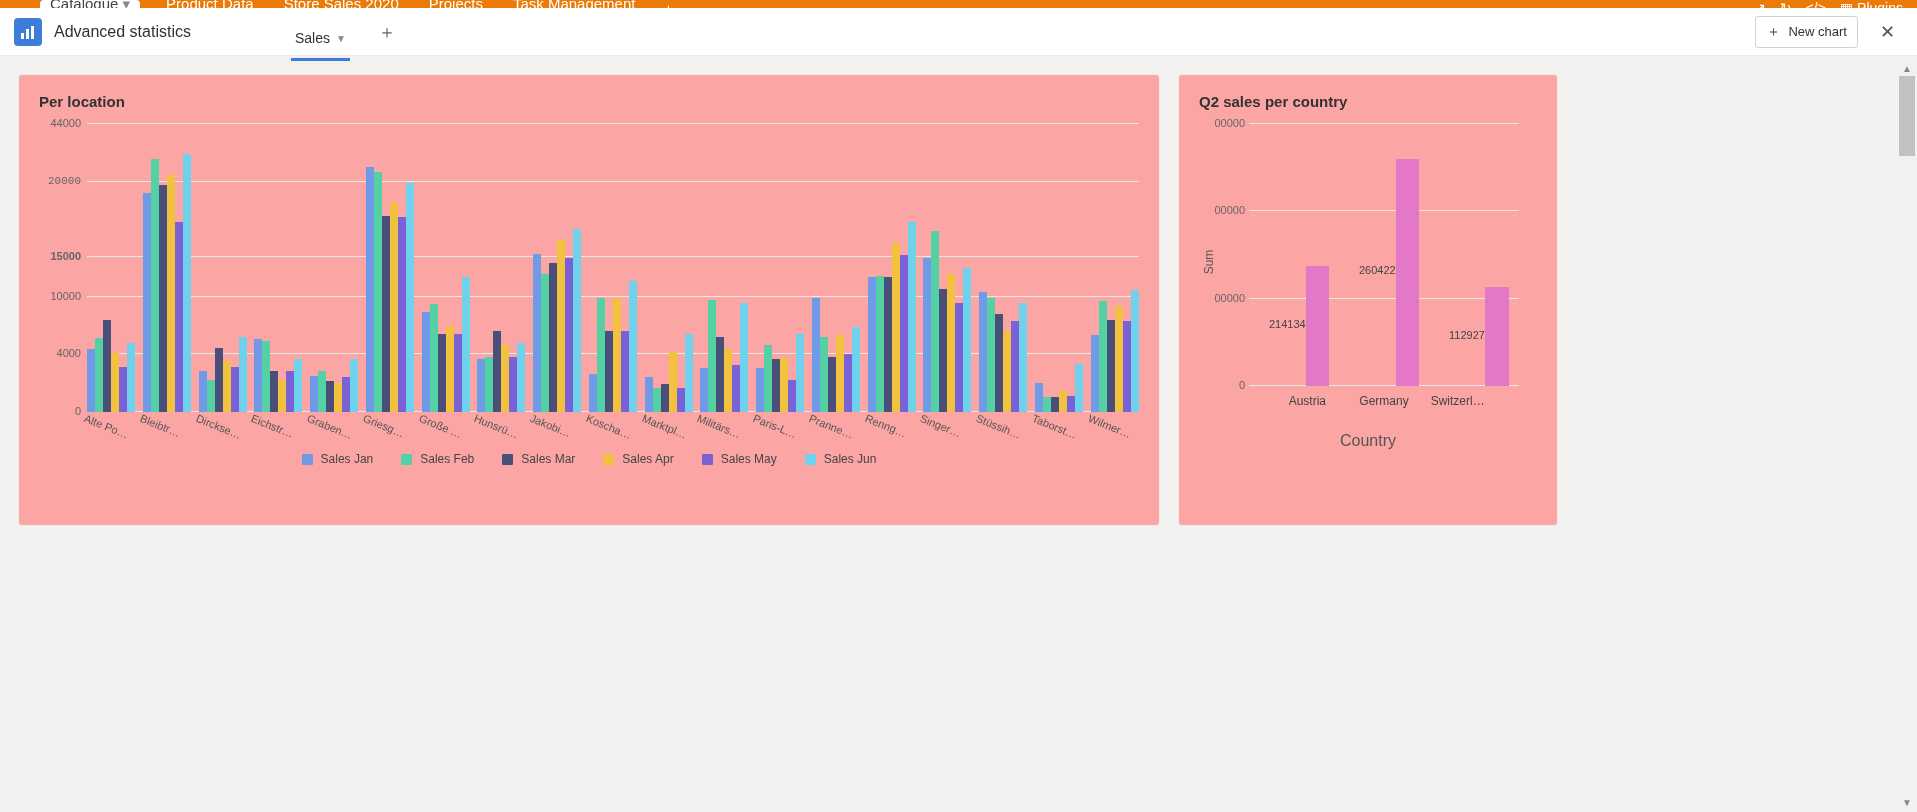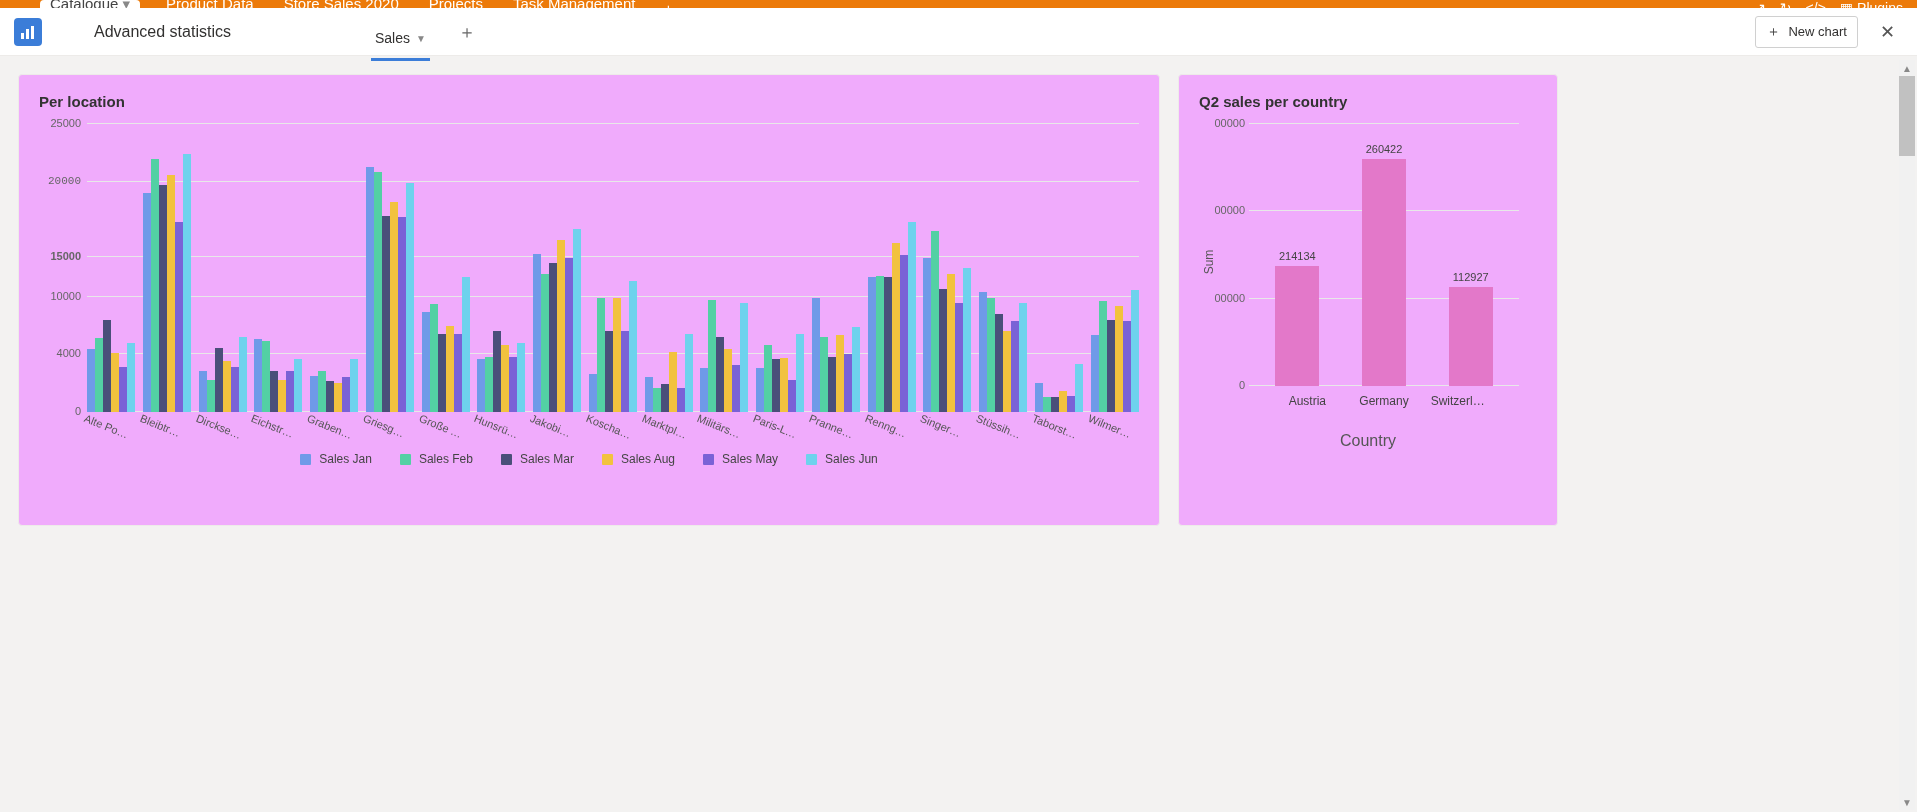--- a/index.html
+++ b/index.html
@@ -58,21 +58,20 @@
   .topbar-right .ic { cursor: pointer; }
   .plugins-lbl { display:flex; align-items:center; gap:4px;}
   
   .header {
     height: 48px;
     background: #fff;
     border-bottom: 1px solid #edebe9;
     display: flex;
     align-items: center;
     padding: 0 16px 0 14px;
-    gap: 40px;
   }
   .header .sq {
     width: 28px;
     height: 28px;
     border-radius: 4px;
     background: #3b7dd8;
     display: flex;
     align-items: center;
     justify-content: center;
     margin-right: 12px;
@@ -132,21 +131,21 @@
   
   .content {
     padding: 18px;
     display: flex;
     gap: 18px;
     background: #f3f2f1;
     height: calc(812px - 56px);
     align-items: flex-start;
   }
   .card {
-    background: #f0abfc;
+    background: #fca5a5;
     border: 1px solid #edebe9;
     border-radius: 4px;
     padding: 18px 20px 14px;
   }
   .card h3 {
     margin: 0 0 14px;
     font-size: 15px;
     font-weight: 600;
     color: #333;
   }
@@ -228,21 +227,21 @@
   }
   .r-bars {
     position: absolute;
     left: 0; right: 18px; bottom: 0; top: 0;
     display: flex;
     justify-content: space-around;
     align-items: flex-end;
     gap: 30px;
     padding: 0 20px;
   }
-  .r-col { display:flex; flex-direction:column; align-items:center; width:60px; }
+  .r-col { display:flex; align-items:center; width:60px; }
   .r-lbl { font-size:11px; color:#444; margin-bottom:4px;}
   .r-bar { width: 44px; background: #e378c9; }
   .r-x { display:flex; justify-content:space-around; margin-left:50px; margin-right:18px; padding:8px 20px 0; font-size:12px; color:#444;}
   .r-x span{ width:60px; text-align:center; white-space:nowrap; overflow:hidden; text-overflow:ellipsis;}
   .r-ytitle {
     position:absolute;
     left:-52px;
     top:50%;
     transform: rotate(-90deg);
     transform-origin: center;
@@ -328,21 +327,21 @@
             <div class="left-gridline" style="bottom: 115.2px;">
               <span class="ylab">10000</span>
             </div>
             <div class="left-gridline" style="bottom: 155px; font-weight: bold;">
               <span class="ylab">15000</span>
             </div>
             <div class="left-gridline" style="bottom: 230.4px; font-family: Liberation Mono, monospace;">
               <span class="ylab">20000</span>
             </div>
             <div class="left-gridline" style="bottom: 288px;">
-              <span class="ylab">25000</span>
+              <span class="ylab">44000</span>
             </div>
           </div>
         <div class="bars-row" id="left-bars">
             <div class="group">
               <div class="b" style="background: rgb(111, 154, 232); height: 63.36px;"></div>
               <div class="b" style="background: rgb(83, 208, 164); height: 73.728px;"></div>
               <div class="b" style="background: rgb(74, 79, 122); height: 92.16px;"></div>
               <div class="b" style="background: rgb(242, 194, 62); height: 58.752px;"></div>
               <div class="b" style="background: rgb(122, 98, 214); height: 44.928px;"></div>
               <div class="b" style="background: rgb(110, 210, 237); height: 69.12px;"></div>
@@ -522,21 +521,21 @@
           <div class="lg">
             <span class="sw" style="background: rgb(83, 208, 164);"></span>
             <span>Sales Feb</span>
           </div>
           <div class="lg">
             <span class="sw" style="background: rgb(74, 79, 122);"></span>
             <span>Sales Mar</span>
           </div>
           <div class="lg">
             <span class="sw" style="background: rgb(242, 194, 62);"></span>
-            <span>Sales Aug</span>
+            <span>Sales Apr</span>
           </div>
           <div class="lg">
             <span class="sw" style="background: rgb(122, 98, 214);"></span>
             <span>Sales May</span>
           </div>
           <div class="lg">
             <span class="sw" style="background: rgb(110, 210, 237);"></span>
             <span>Sales Jun</span>
           </div>
         </div>

